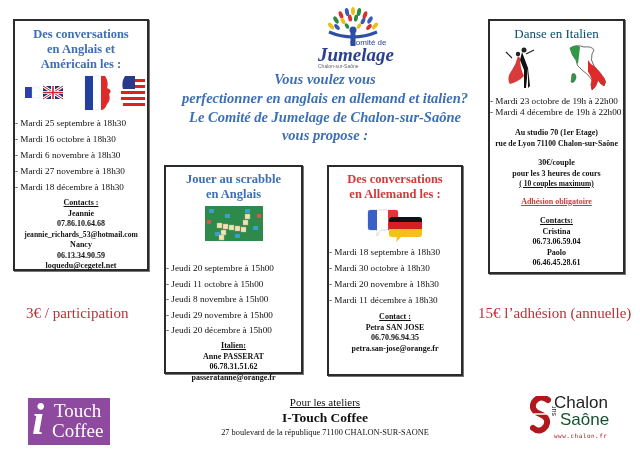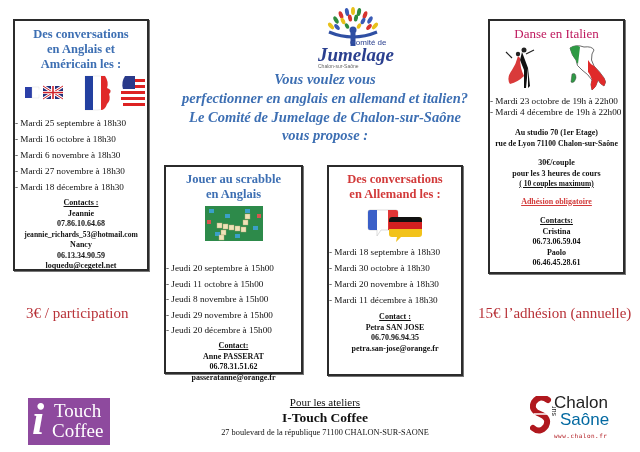--- a/index.html
+++ b/index.html
@@ -3,21 +3,21 @@
 <meta charset="utf-8">
 <style>
   * { box-sizing: border-box; margin: 0; padding: 0; }
   html, body { width: 640px; height: 452px; background: #ffffff; overflow: hidden; }
   body { position: relative; font-family: "Liberation Serif", "DejaVu Serif", serif; color: #111; }
 
   .box { position: absolute; border: 2px solid #2b2b2b; background: #fff; box-shadow: 1px 1px 0 #777; }
   .box-title { text-align: center; font-weight: bold; font-size: 12.5px; line-height: 15px; }
   .blue { color: #3d6fb3; }
   .red { color: #d23a3a; }
-  .green { color: #be185d; }
+  .green { color: #0c4a6e; }
   .dates { margin-top: 4px; }
   .date { font-size: 9.2px; line-height: 10px; white-space: nowrap; }
   .contact { text-align: center; font-weight: bold; font-size: 8px; line-height: 10.5px; }
   .contact .ct-head { text-decoration: underline; }
 
   #box-en { left: 13px; top: 19px; width: 136px; height: 252px; padding-top: 6px; }
   #box-en .date { margin-bottom: 6px; }
   #box-scr { left: 164px; top: 165px; width: 139px; height: 209px; padding-top: 5px; }
   #box-scr .date { margin-bottom: 5.5px; }
   #box-de { left: 327px; top: 165px; width: 136px; height: 211px; padding-top: 5px; }
@@ -155,21 +155,21 @@
     </g>
   </svg>
   <div class="dates" style="margin-top:22px;">
     <div class="date">- Jeudi 20 septembre  à 15h00</div>
     <div class="date">- Jeudi 11 octobre à 15h00</div>
     <div class="date">- Jeudi 8 novembre à 15h00</div>
     <div class="date">- Jeudi 29 novembre à 15h00</div>
     <div class="date">- Jeudi 20 décembre à 15h00</div>
   </div>
   <div class="contact" style="margin-top:6px;">
-    <div class="ct-head">Contact:</div>
+    <div class="ct-head">Italien:</div>
     <div>Anne PASSERAT</div>
     <div>06.78.31.51.62</div>
     <div>passeratanne@orange.fr</div>
   </div>
 </div>
 
 <div class="box" id="box-de">
   <div class="box-title red">
     <div>Des conversations</div>
     <div>en Allemand les :</div>
@@ -250,15 +250,15 @@
   <div style="position:absolute;left:24px;top:23px;font-family:'Liberation Serif',serif;font-size:19px;line-height:20px;">Coffee</div>
 </div>
 
 <div style="position:absolute;left:530px;top:394px;width:110px;height:50px;">
   <svg style="position:absolute;left:0;top:2px;" width="22" height="38" viewBox="0 0 22 38">
     <path d="M18 4 Q10 -2 4 6 Q0 14 10 18 Q20 22 16 30 Q10 38 3 32" stroke="#b0181e" stroke-width="6" fill="none" stroke-linecap="round"></path>
     <path d="M4 18 L18 18" stroke="#fff" stroke-width="1.5"></path>
   </svg>
   <div style="position:absolute;left:24px;top:0px;font-family:'Liberation Sans',sans-serif;font-size:17px;line-height:18px;color:#222;">Chalon</div>
   <div style="position:absolute;left:20px;top:22px;font-family:'Liberation Sans',sans-serif;font-size:7px;color:#222;transform:rotate(-90deg);transform-origin:left top;">sur</div>
-  <div style="position:absolute;left:30px;top:17px;font-family:'Liberation Sans',sans-serif;font-size:17px;line-height:18px;color:#0369a1;">Saône</div>
+  <div style="position:absolute;left:30px;top:17px;font-family:'Liberation Sans',sans-serif;font-size:17px;line-height:18px;color:#14532d;">Saône</div>
   <div style="position:absolute;left:24px;top:38px;font-family:'DejaVu Sans Mono',monospace;font-size:6px;color:#b0181e;letter-spacing:0.5px;">www.chalon.fr</div>
 </div>
 
 </body></html>

